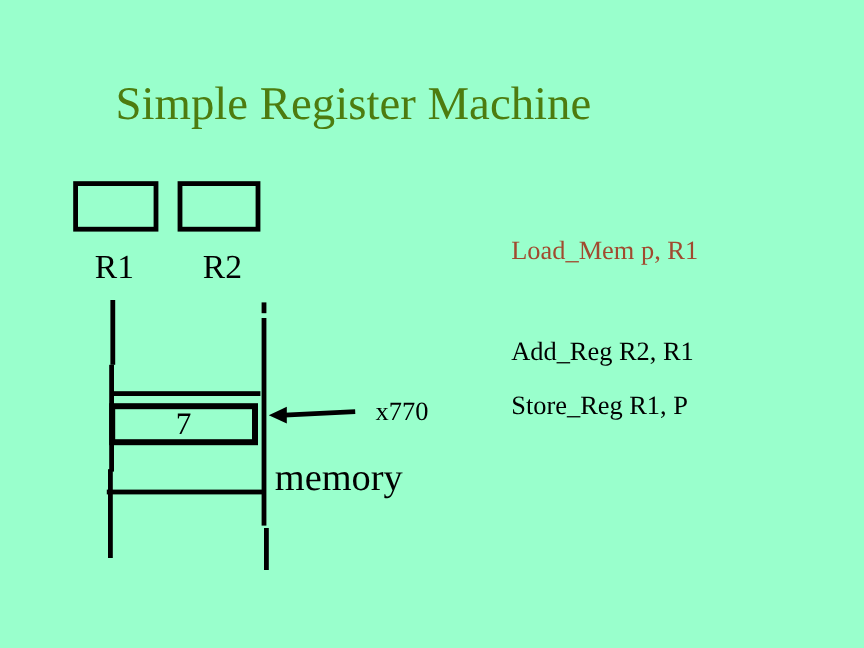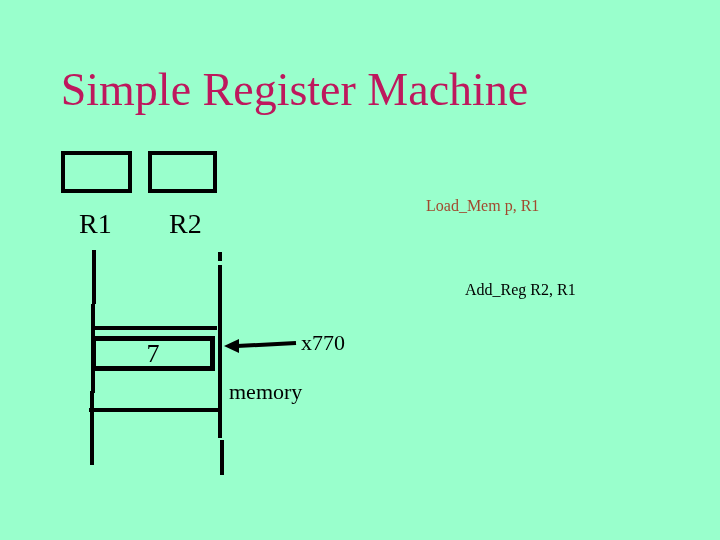--- a/index.html
+++ b/index.html
@@ -8,22 +8,22 @@
     width:720px; height:540px;
     background:#99FFCC;
     font-family:"Liberation Serif", serif;
     color:#000;
     overflow:hidden;
   }
   .title {
     position:absolute; top:67px; left:0; width:576px;
     margin:0; padding-left:13px; box-sizing:border-box;
     text-align:center;
-    font-size:46px; font-weight:normal; line-height:1;
-    color:#be185d;
+    font-size:39px; font-weight:normal; line-height:1;
+    color:#4d7c0f;
   }
   .reg-box {
     position:absolute; top:151px; height:42px;
     border:4px solid #000; box-sizing:border-box;
     background:transparent;
   }
   .reg-box.r1 { left:61px; width:71px; }
   .reg-box.r2 { left:148px; width:69px; }
   .reg-label {
     position:absolute; top:210px;
@@ -49,31 +49,31 @@
     position:absolute; left:91px; top:336px;
     width:124px; height:35px;
     border:5px solid #000; box-sizing:border-box;
     display:flex; align-items:center; justify-content:center;
   }
   .mem-cell .val { font-size:26px; line-height:1; }
 
   .arrow-svg { position:absolute; left:222px; top:334px; }
 
   .addr-label {
-    position:absolute; left:301px; top:332px;
+    position:absolute; left:313px; top:332px;
     font-size:22px; line-height:1;
   }
   .mem-label {
     position:absolute; left:229px; top:381px;
-    font-size:22px; line-height:1;
+    font-size:32px; line-height:1;
   }
 
   .instr {
     position:absolute; left:426px;
-    font-size:16px; line-height:1;
+    font-size:22px; line-height:1;
     white-space:nowrap;
   }
   .instr.i0 { top:198px; }
   .instr.i1 { top:240px; }
   .instr.i2 { top:282px; }
   .instr.i3 { top:327px; }
 </style>
 </head>
 <body>
 
@@ -101,15 +101,16 @@
 
   <svg class="arrow-svg" width="80" height="20" viewBox="0 0 80 20">
     <line x1="74" y1="9" x2="15" y2="12" stroke="#000" stroke-width="4"></line>
     <polygon points="2,12 17,5 17,19" fill="#000"></polygon>
   </svg>
 
   <div class="addr-label">x770</div>
   <div class="mem-label">memory</div>
 
   <div class="instr i0" style="color: rgb(161, 74, 47);">Load_Mem p, R1</div>
-  <div class="instr i2" style="color: rgb(0, 0, 0); margin-left: 39px;">Add_Reg R2, R1</div>
+  <div class="instr i2" style="color: rgb(0, 0, 0);">Add_Reg R2, R1</div>
+  <div class="instr i3" style="color: rgb(0, 0, 0);">Store_Reg R1, P</div>
 
 </div>
 
 </body></html>

